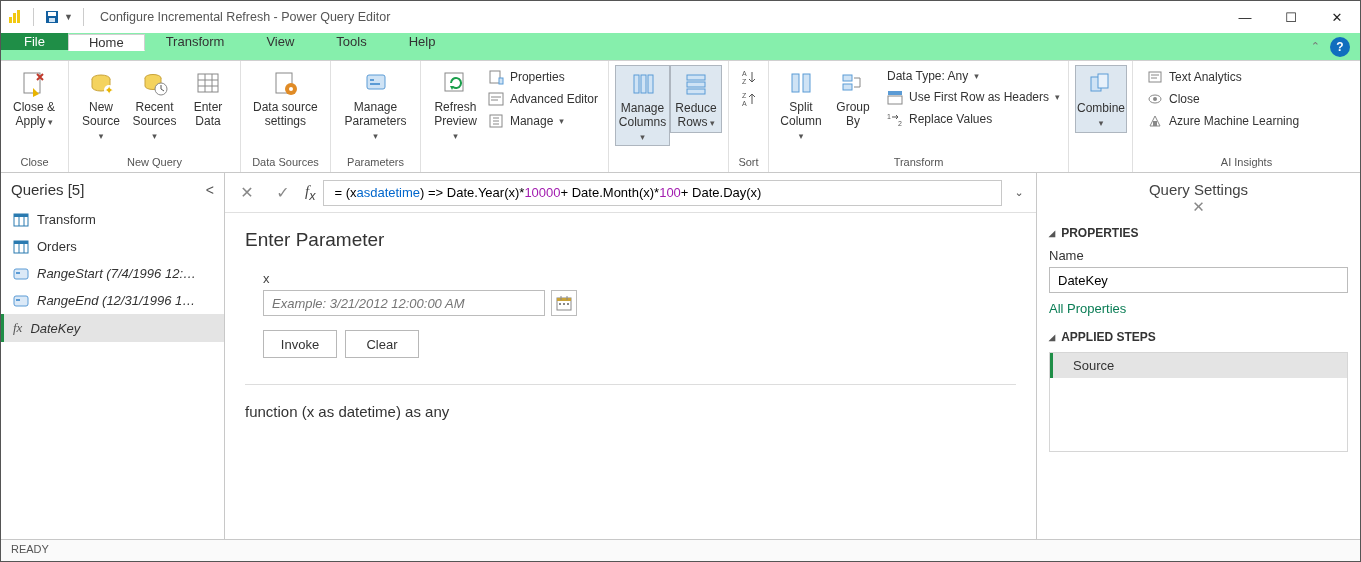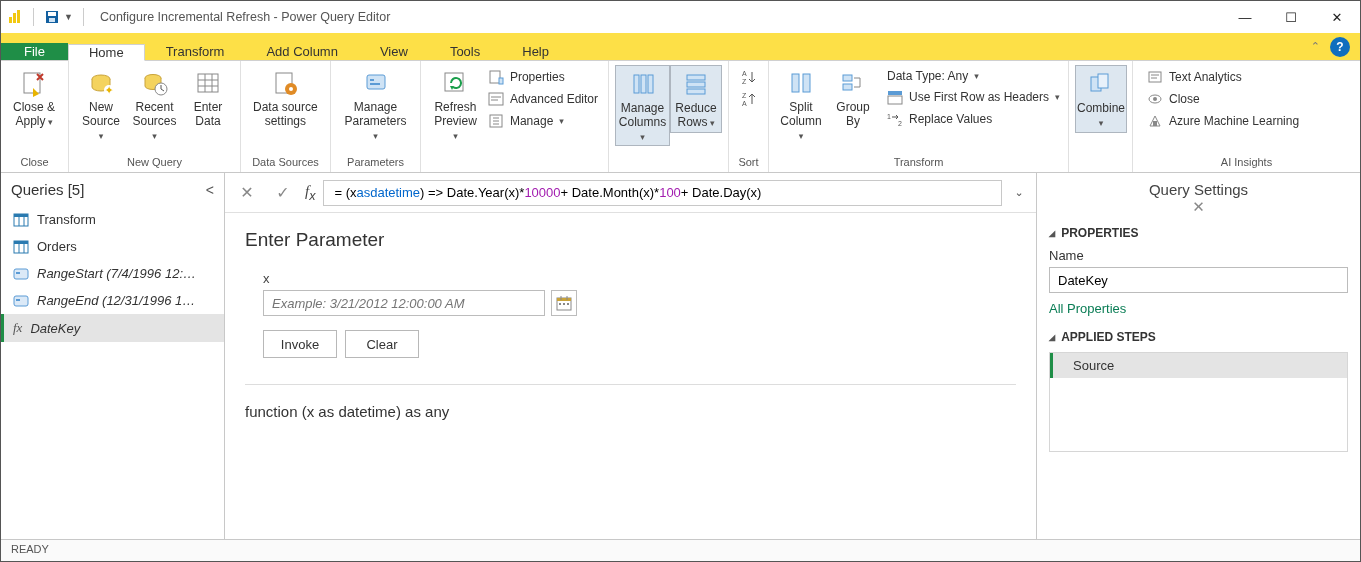--- a/index.html
+++ b/index.html
@@ -10,21 +10,21 @@
 .titlebar { height: 32px; display: flex; align-items: center; font-size: 12px; color: #444; }
 .titlebar .qat { display: flex; align-items: center; gap: 4px; padding: 0 6px; }
 .titlebar .sep { width: 1px; height: 18px; background: #ccc; margin: 0 6px; }
 .titlebar .title { padding-left: 4px; font-size: 12.5px; color: #555; }
 .titlebar .spacer { flex: 1; }
 .titlebar .winbtns { display: flex; }
 .titlebar .winbtn { width: 46px; height: 32px; display: flex; align-items: center; justify-content: center; font-size: 13px; color: #222; }
 .pbi-logo { width: 16px; height: 16px; }
 
 
-.ribtabs { height: 28px; display: flex; align-items: flex-end; border-bottom: 1px solid #d0d0d0; font-size: 13px; background: #fde047; }
+.ribtabs { height: 28px; display: flex; align-items: flex-start; border-bottom: 1px solid #d0d0d0; font-size: 13px; background: #86efac; }
 .ribtab { padding: 0 20px; display: flex; align-items: center; color: #333; border: 1px solid transparent; }
 .ribtab.file { background: #1f8e47; color: #fff; padding: 0 22px; font-size: 13px; }
 .ribtab.active { border: 1px solid #d0d0d0; border-bottom: 1px solid #fff; background: #fff; position: relative; top: 1px; }
 .ribtabs .rtspacer { flex: 1; }
 .ribtabs .help { width: 20px; height: 20px; border-radius: 50%; background: #106ebe; color: #fff; font-size: 12px; font-weight: bold; display: flex; align-items: center; justify-content: center; margin-right: 10px; align-self: center; }
 .ribtabs .chev { align-self: center; margin-right: 10px; color: #777; font-size: 11px; }
 
 
 .ribbon { height: 112px; background: #fff; border-bottom: 1px solid #c8c8c8; display: flex; font-size: 12px; color: #333; }
 .rgroup { border-right: 1px solid #e0e0e0; display: flex; flex-direction: column; }
@@ -118,21 +118,20 @@
       <div class="winbtn">—</div>
       <div class="winbtn">☐</div>
       <div class="winbtn">✕</div>
     </div>
   </div>
 
   <div class="ribtabs">
     <div class="ribtab file">File</div>
     <div class="ribtab active">Home</div>
     <div class="ribtab">Transform</div>
-    <div class="ribtab">Add Column</div>
     <div class="ribtab">View</div>
     <div class="ribtab">Tools</div>
     <div class="ribtab">Help</div>
     <div class="rtspacer"></div>
     <span class="chev">⌃</span>
     <div class="help">?</div>
   </div>
 
   <div class="ribbon">
 

